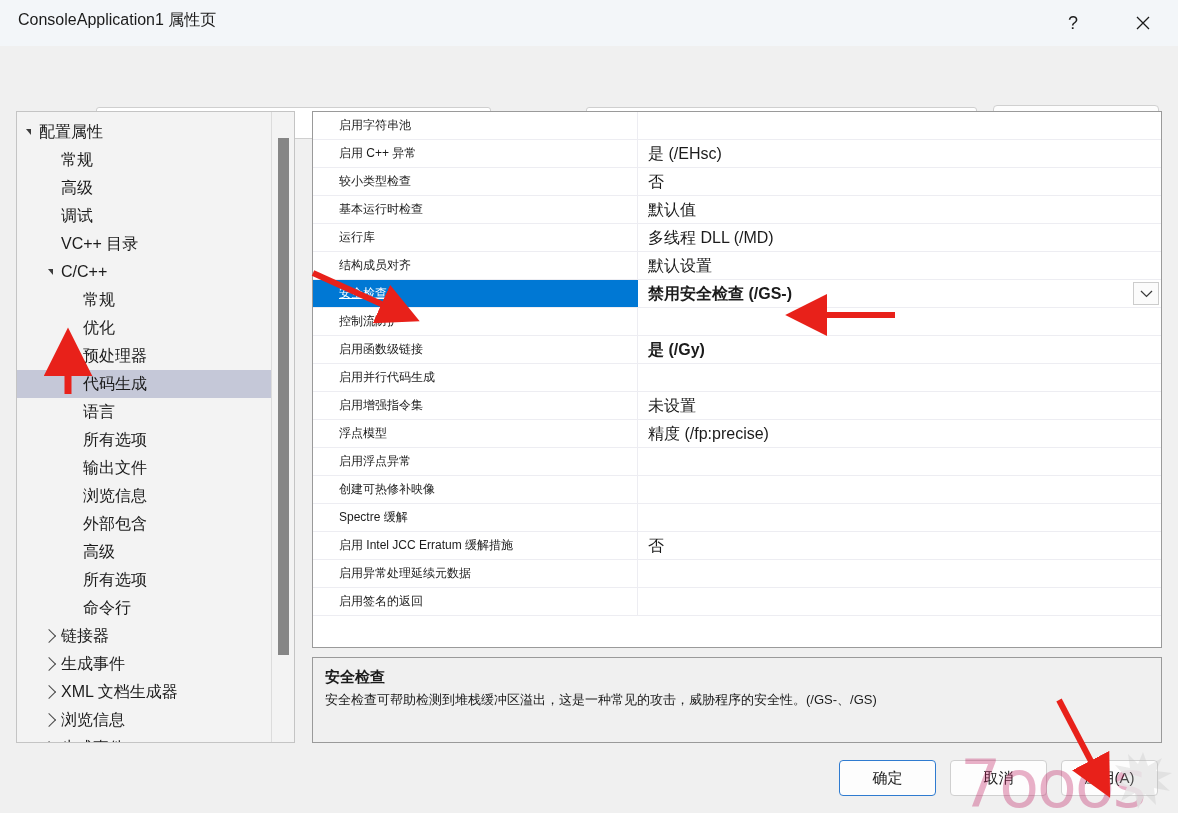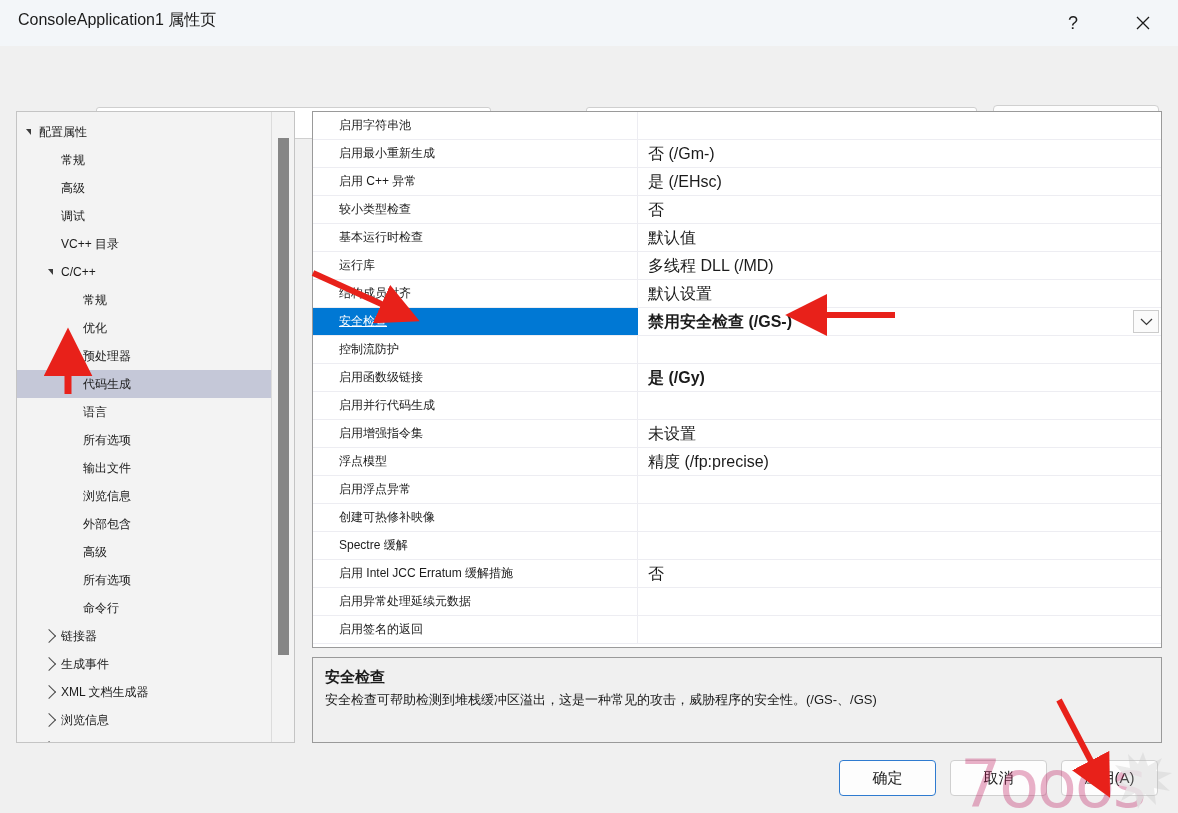--- a/index.html
+++ b/index.html
@@ -123,21 +123,21 @@
   .tree {
     position: absolute;
     left: 0; top: 0;
     width: 256px;
     padding-top: 6px;
   }
   .tnode {
     position: relative;
     height: 28px;
     line-height: 28px;
-    font-size: 12px;
+    font-size: 16px;
     color: #1b1b1b;
     white-space: nowrap;
     cursor: default;
   }
   .tnode.sel { background: #c5c8d8; }
   .tnode .tlabel { display: inline-block; }
   .tw {
     position: absolute;
     width: 14px; height: 28px;
     display: flex;
@@ -381,24 +381,20 @@
   </div>
 </div>
 
 <div class="gridpanel">
   <div id="grid-root">
       <div class="grow">
         <div class="gname">启用字符串池</div>
         <div class="gval"></div>
       </div>
       <div class="grow">
-        <div class="gname">启用最小重新生成</div>
-        <div class="gval">否 (/Gm-)</div>
-      </div>
-      <div class="grow">
         <div class="gname">启用 C++ 异常</div>
         <div class="gval">是 (/EHsc)</div>
       </div>
       <div class="grow">
         <div class="gname">较小类型检查</div>
         <div class="gval">否</div>
       </div>
       <div class="grow">
         <div class="gname">基本运行时检查</div>
         <div class="gval">默认值</div>

